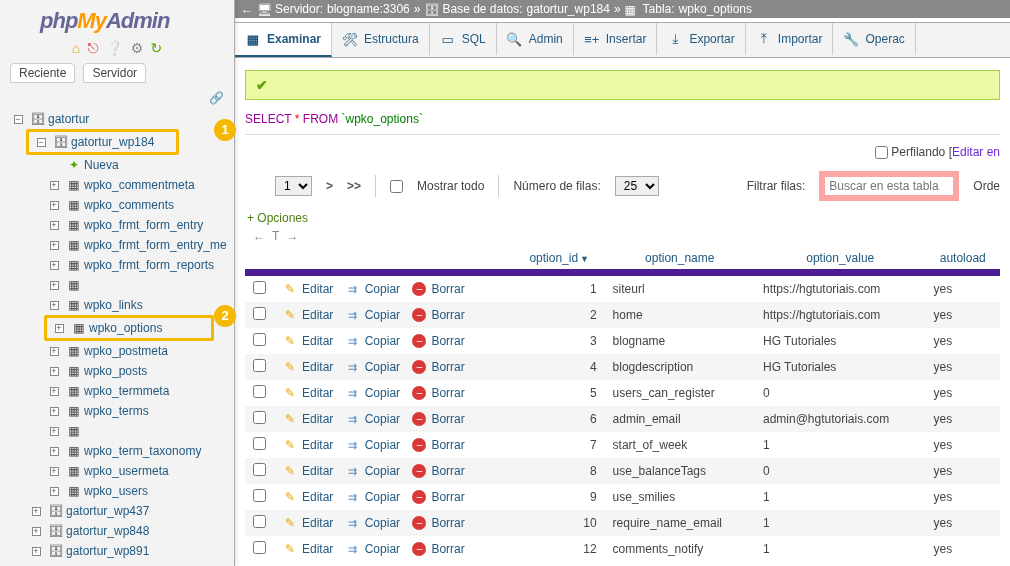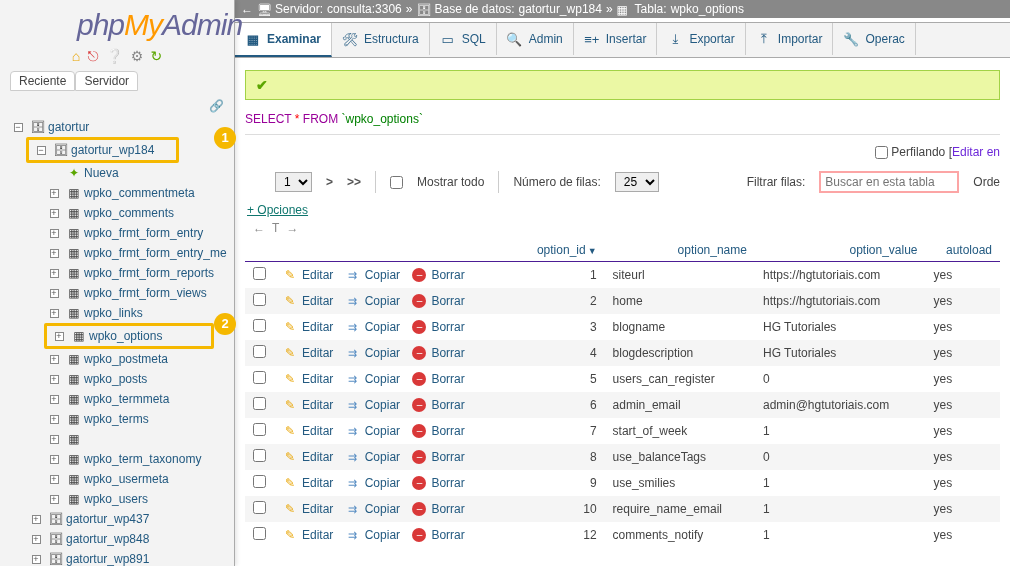--- a/index.html
+++ b/index.html
@@ -2,27 +2,27 @@
 <html><head>
 <meta charset="utf-8">
 <style>
 * { box-sizing: border-box; margin: 0; padding: 0; }
 body { font-family: sans-serif; font-size: 12px; color: #444; background: #fff; width: 1010px; height: 566px; overflow: hidden; position: relative; }
 a { color: #235a81; text-decoration: none; cursor: pointer; }
 
 
 .left-panel { position: absolute; left: 0; top: 0; width: 235px; height: 566px; background: #f3f3f3; border-right: 1px solid #aaa; z-index: 1; box-shadow: 2px 0 4px rgba(0,0,0,0.1); }
 .pma-logo { padding: 8px 0 4px 40px; }
-.pma-logo-text { font-family: Arial, sans-serif; font-weight: normal; font-size: 30px; font-style: italic; letter-spacing: -1px; margin-left: 37px; }
+.pma-logo-text { font-family: Arial, sans-serif; font-weight: bold; font-size: 22px; font-style: italic; letter-spacing: -1px; }
 .pma-php { color: #666699; }
 .pma-my { color: #ff9900; }
 .pma-admin { color: #666699; }
 .nav-icons { text-align: center; padding: 2px 0 6px; }
 .nav-icons span { display: inline-block; margin: 0 2px; font-size: 14px; }
-.nav-tabs { display: flex; padding: 0 10px 6px; }
+.nav-tabs { display: flex; padding: 0 10px 6px; gap: 8px; }
 .nav-tabs span { background: #fff; border: 1px solid #ccc; border-radius: 4px 4px 0 0; padding: 2px 8px; font-size: 12px; }
 .tree { padding: 4px 0 0 8px; font-size: 12px; line-height: 20px; }
 .tree-item { display: flex; align-items: center; white-space: nowrap; position: relative; }
 .tree-item .toggle { width: 20px; height: 20px; display: inline-flex; align-items: center; justify-content: center; }
 .toggle-box { width: 9px; height: 9px; border: 1px solid #888; background: #fff; font-size: 9px; line-height: 7px; text-align: center; color: #555; }
 .tree-icon { width: 16px; text-align: center; margin: 0 2px; font-size: 12px; }
 .tree-children { margin-left: 18px; }
 .tree-link { color: #235a81; }
 .highlight-box { border: 3px solid #f5b800; border-radius: 2px; padding: 0 2px; display: inline-flex; align-items: center; }
 .callout { position: absolute; width: 22px; height: 22px; border-radius: 50%; background: #f5b800; color: #fff; font-weight: bold; display: flex; align-items: center; justify-content: center; font-size: 13px; z-index: 5; }
@@ -50,27 +50,27 @@
 .sql-table { color: #008000; text-align: center; }
 .profiling { text-align: right; padding: 4px 0; font-size: 12px; }
 .profiling input { vertical-align: middle; }
 .profiling a { color: #6d28d9; }
 
 .toolbar { display: flex; align-items: center; gap: 14px; padding: 8px 0 8px 30px; font-size: 12px; }
 .toolbar select { border: 1px solid #aaa; padding: 1px 4px; font-size: 12px; }
 .toolbar .arrow { font-weight: bold; color: #555; }
 .toolbar .sep { width: 1px; height: 22px; background: #ccc; }
 .toolbar input[type=checkbox] { vertical-align: middle; }
-.filter-input { border: 2px solid #fca5a5; padding: 2px 4px; width: 140px; font-size: 12px; }
-
-.options-link { color: #0f766e; font-size: 12px; padding: 2px 0 2px 2px; display: block; text-decoration: underline; }
+.filter-input { border: 6px solid #fca5a5; padding: 2px 4px; width: 140px; font-size: 12px; }
+
+.options-link { color: #4d7c0f; font-size: 12px; padding: 2px 0 2px 2px; display: block; }
 .sort-hint { padding: 2px 0 4px 8px; color: #888; font-size: 12px; letter-spacing: 2px; }
 
 table.data { width: 100%; border-collapse: collapse; font-size: 12px; }
-table.data th { text-align: right; padding: 4px 8px; color: #235a81; font-weight: normal; border-bottom: 1px solid #4c1d95; white-space: nowrap; }
+table.data th { text-align: center; padding: 4px 8px; color: #235a81; font-weight: normal; border-bottom: 7px solid #4c1d95; white-space: nowrap; }
 table.data th a { color: #235a81; }
 table.data td { padding: 5px 8px; vertical-align: middle; white-space: nowrap; }
 table.data tr.odd { background: #fff; }
 table.data tr.even { background: #f5f5f5; }
 .action-cell { display: flex; align-items: center; gap: 4px; }
 .mini-icon { width: 16px; height: 16px; display: inline-flex; align-items: center; justify-content: center; font-size: 12px; }
 .pencil { color: #e8a400; }
 .copy { color: #5a8fc4; font-size: 11px; }
 .del-circle { width: 14px; height: 14px; border-radius: 50%; background: #d93838; color: #fff; font-size: 10px; line-height: 14px; text-align: center; }
 .num { text-align: right; }
@@ -160,21 +160,20 @@
                 <span class="toggle-box">+</span>
               </span>
               <span class="tree-icon">▦</span>
               <a class="tree-link">wpko_frmt_form_reports</a>
             </div>
             <div class="tree-item">
               <span class="toggle">
                 <span class="toggle-box">+</span>
               </span>
               <span class="tree-icon">▦</span>
-              <a class="tree-link">wpko_frmt_form_views</a>
             </div>
             <div class="tree-item">
               <span class="toggle">
                 <span class="toggle-box">+</span>
               </span>
               <span class="tree-icon">▦</span>
               <a class="tree-link">wpko_links</a>
             </div>
             <div class="tree-item" style="position: relative;">
               <span class="highlight-box"><span class="toggle">
@@ -264,21 +263,21 @@
         </div>
     </div>
   </div>
 </div>
 
 <div class="right-panel">
   <div class="server-bar">
     <span>←</span>
     <span class="server-icon">🖥</span>
     <span>Servidor:</span>
-    <a>consulta:3306</a>
+    <a>blogname:3306</a>
     <span>»</span>
     <span class="server-icon">🗄</span>
     <span>Base de datos:</span>
     <a>gatortur_wp184</a>
     <span>»</span>
     <span class="server-icon">▦</span>
     <span>Tabla:</span>
     <a>wpko_options</a>
   </div>
 

